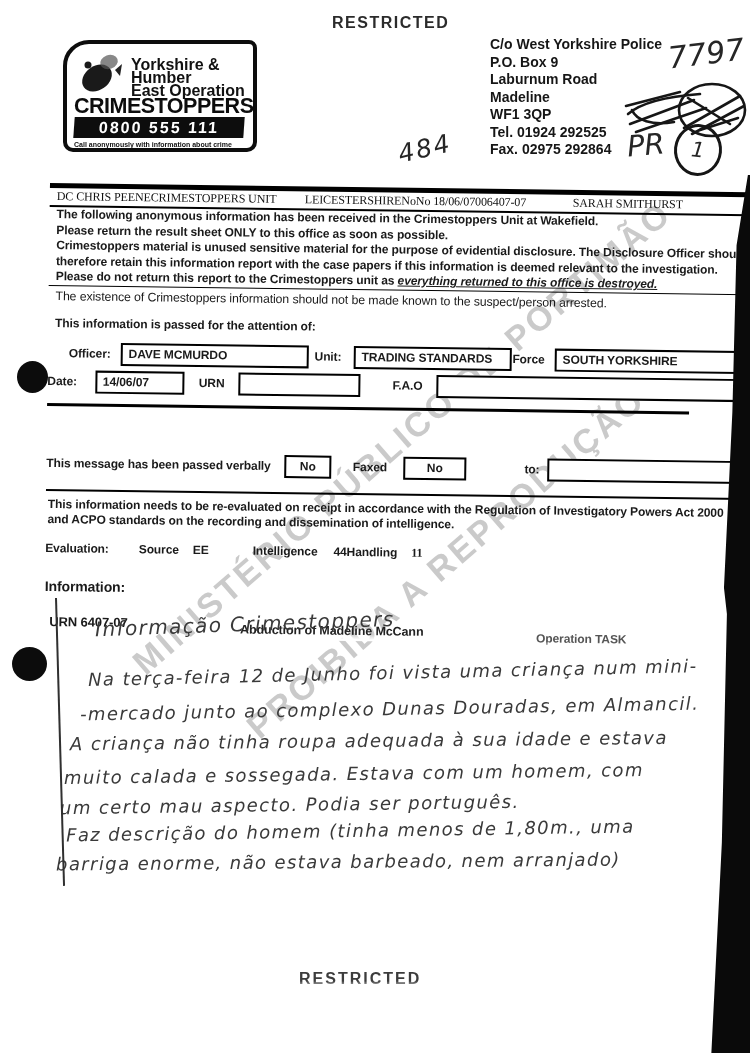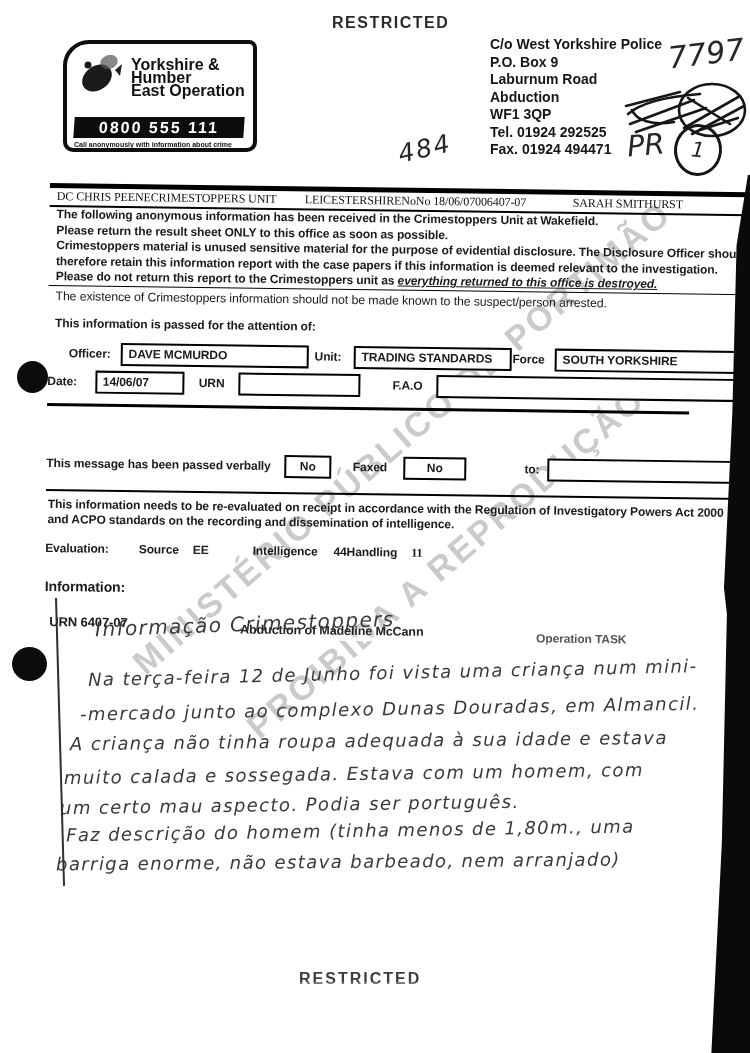--- a/index.html
+++ b/index.html
@@ -137,32 +137,33 @@
     <svg class="paw" viewBox="0 0 58 48">
       <ellipse cx="22" cy="28" rx="16" ry="12" fill="#1a1a1a" transform="rotate(-35 22 28)"></ellipse>
       <ellipse cx="34" cy="12" rx="9" ry="7" fill="#555" opacity="0.7" transform="rotate(-20 34 12)"></ellipse>
       <path d="M40 20 L47 14 L45 26 Z" fill="#222"></path>
       <circle cx="13" cy="15" r="3.5" fill="#1a1a1a"></circle>
     </svg>
     <div class="logo-region">
       <div>Yorkshire &amp; Humber</div>
       <div>East Operation</div>
     </div>
+    <div class="logo-brand">CRIMESTOPPERS</div>
     <div class="logo-phone">0800 555 111</div>
     <div class="logo-tagline">Call anonymously with information about crime</div>
   </div>
 
   <div class="address">
     <div>C/o West Yorkshire Police</div>
     <div>P.O. Box 9</div>
     <div>Laburnum Road</div>
-    <div>Abduction</div>
+    <div>Madeline</div>
     <div>WF1 3QP</div>
     <div>Tel. 01924 292525</div>
-    <div>Fax. 01924 494471</div>
+    <div>Fax. 02975 292864</div>
   </div>
 
   <div class="hw ann-7797">7797</div>
   <svg class="scribble" viewBox="0 0 126 58">
     <g stroke="#161616" stroke-width="2.6" fill="none" stroke-linecap="round">
       <ellipse cx="90" cy="30" rx="33" ry="26"></ellipse>
       <path d="M6 34 C20 22, 50 16, 78 14"></path>
       <path d="M8 44 L72 20"></path>
       <path d="M14 52 L84 28"></path>
       <path d="M4 26 L58 12"></path>

